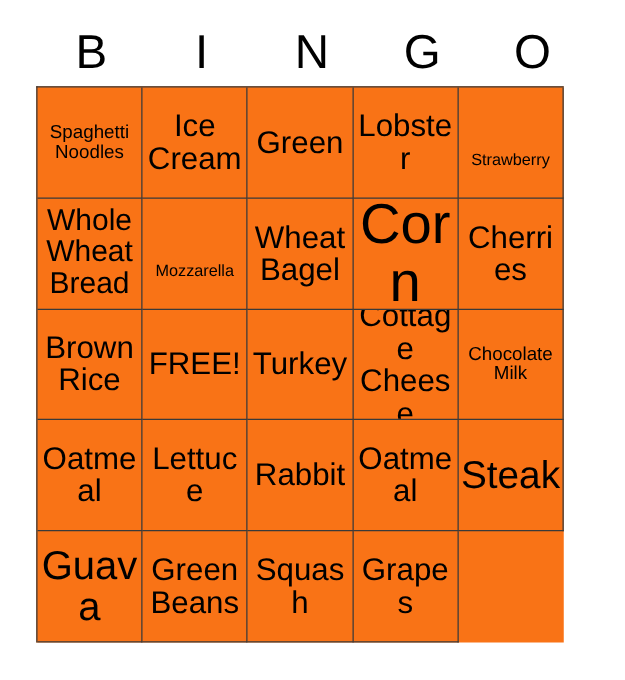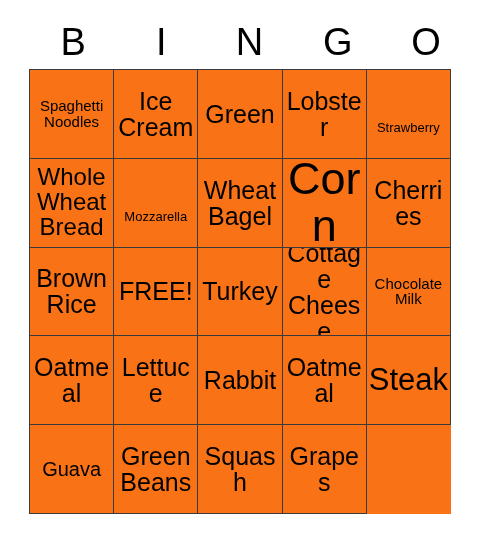--- a/index.html
+++ b/index.html
@@ -79,21 +79,21 @@
     word-wrap: break-word;
     color: #000000;
   }
 
   
   .fs-xs   { font-size: 13px; margin-top: 28px; }
   .fs-sm   { font-size: 15px; }
   .fs-md   { font-size: 25px; }
   .fs-lg   { font-size: 24px; }
   .fs-xl   { font-size: 25px; }
-  .fs-2xl  { font-size: 20px; }
+  .fs-2xl  { font-size: 32px; }
   .fs-3xl  { font-size: 31px; }
   .fs-4xl  { font-size: 45px; }
 </style>
 </head>
 <body>
 
 <div class="card">
 
   <div class="header-row">
     <div class="header-cell">

